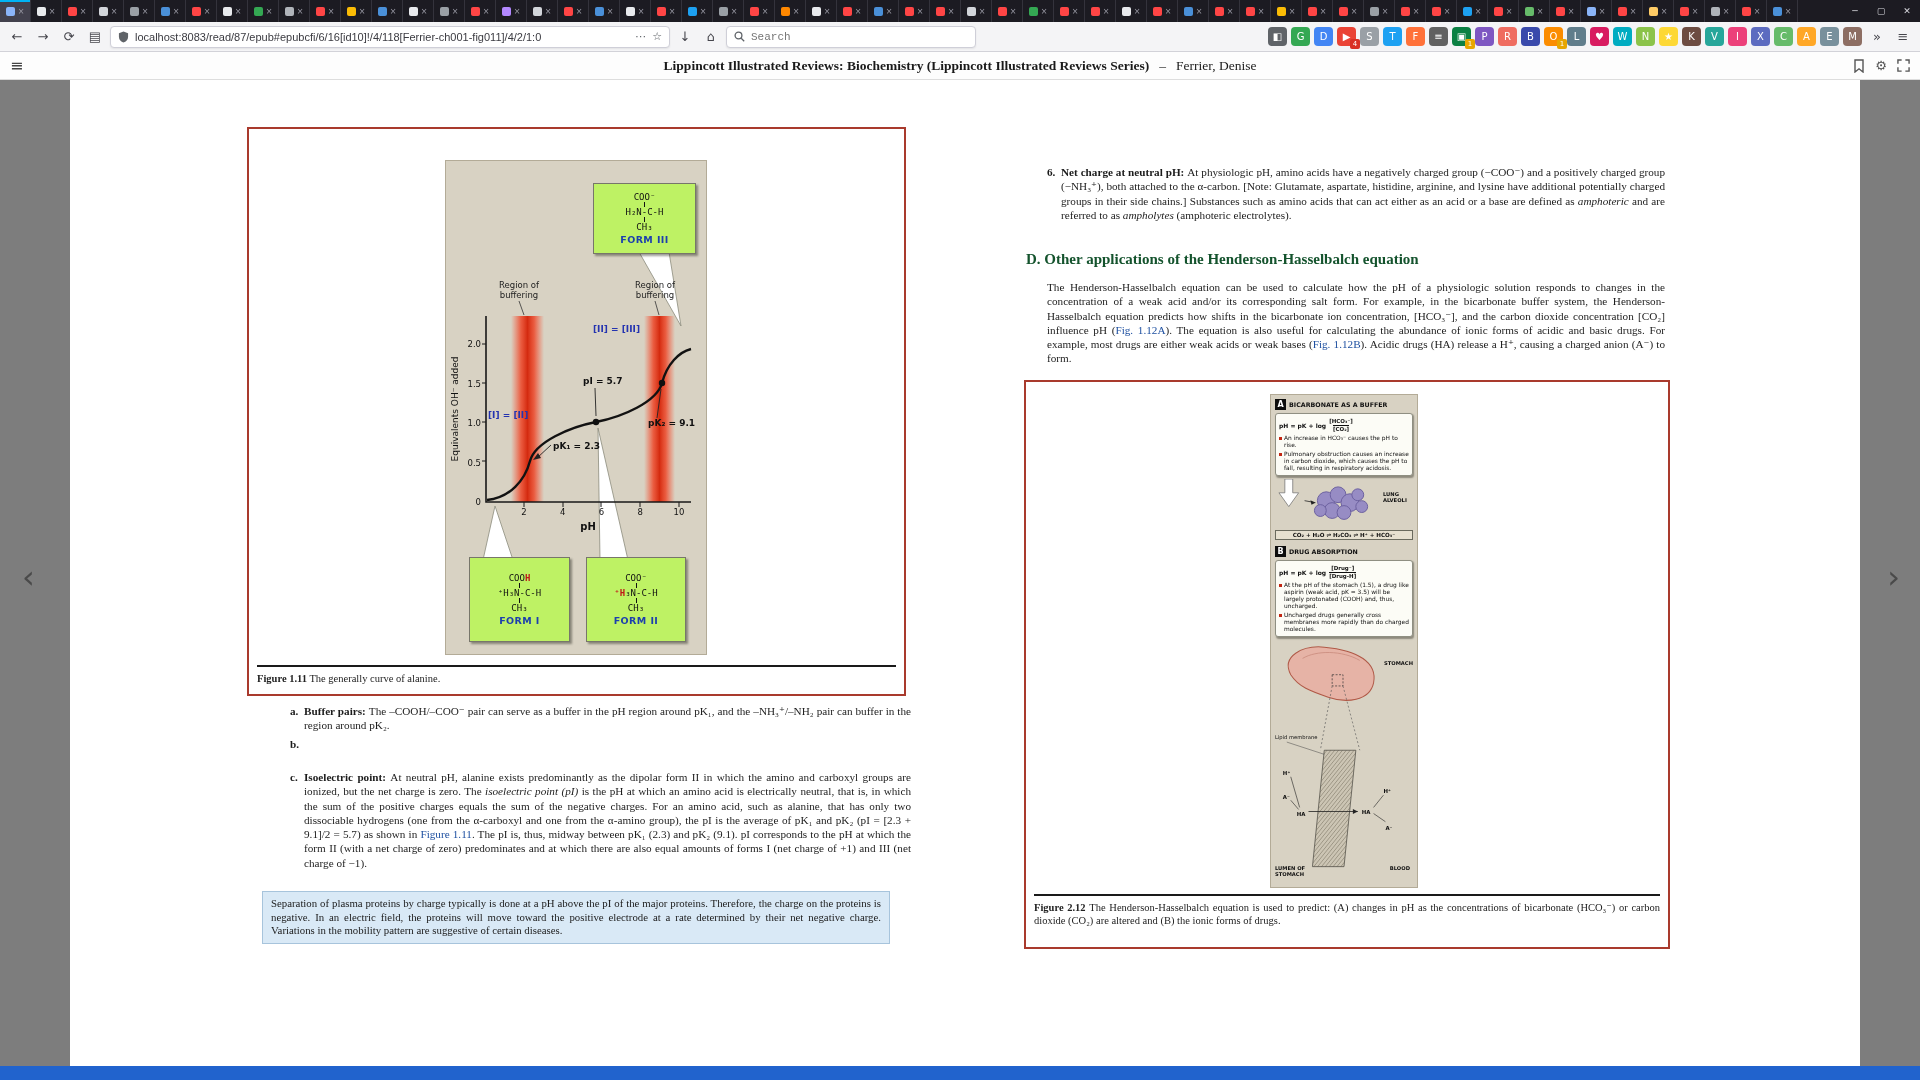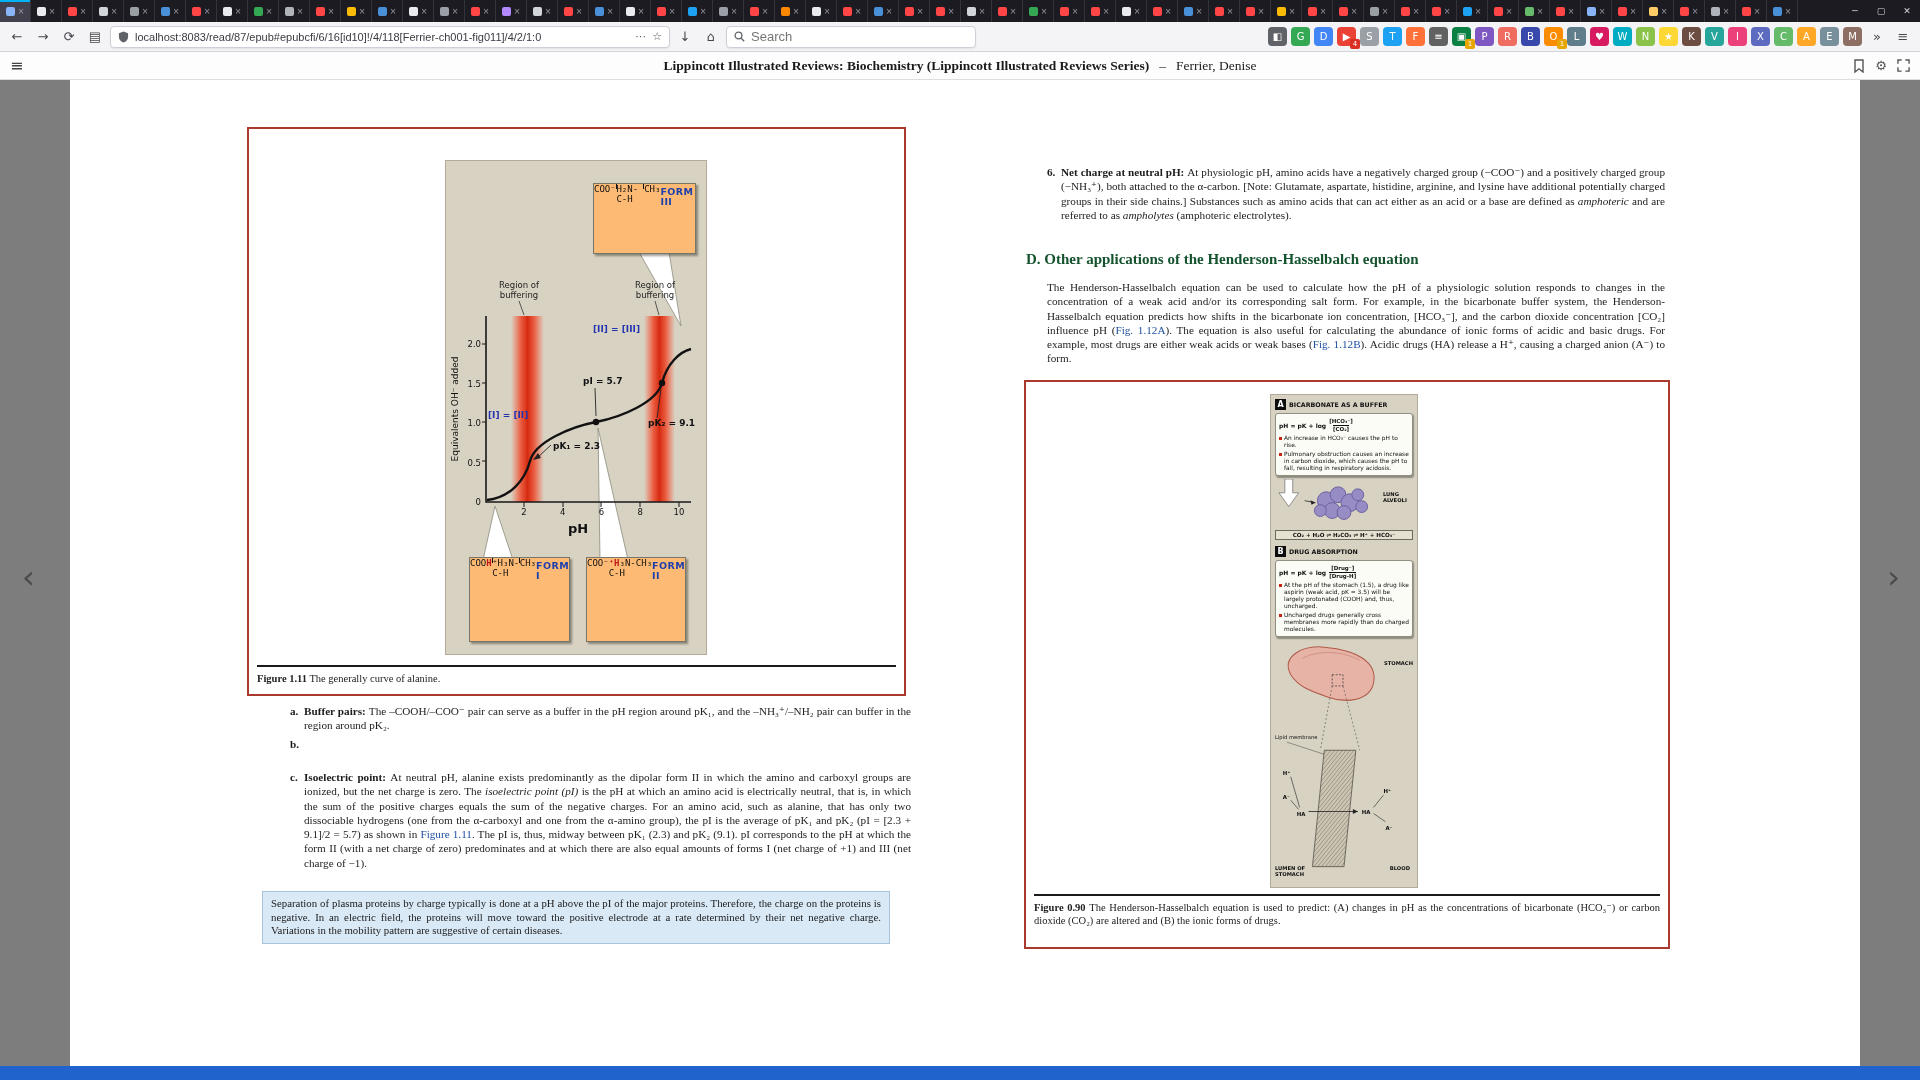--- a/index.html
+++ b/index.html
@@ -22,22 +22,22 @@
   .toolbar { height:30px; background:#f4f4f6; border-bottom:1px solid #d2d2d8;
              display:flex; align-items:center; padding:0 6px; gap:4px; flex:0 0 auto; }
   .nav-btn { width:22px; height:22px; display:flex; align-items:center; justify-content:center;
              color:#45454c; font-size:13px; border-radius:3px; font-family:"DejaVu Sans",sans-serif; }
   .pill { height:22px; background:#fff; border:1px solid #cfcfd8; border-radius:4px;
           display:flex; align-items:center; padding:0 7px; gap:6px; box-shadow:0 1px 2px rgba(0,0,0,.07); }
   .urlbar { flex:0 0 560px; }
   .url-text { flex:1; font-size:11px; color:#3a3a40; white-space:nowrap; overflow:hidden; }
   .pill-glyph { color:#5f6368; font-size:11px; font-family:"DejaVu Sans",sans-serif; }
   .searchbar { flex:0 0 250px; }
-  .searchbar input { border:none; outline:none; flex:1; font-size:13px; color:#333;
-                     font-family:Liberation Sans, sans-serif; background:transparent; }
+  .searchbar input { border:none; outline:none; flex:1; font-size:11px; color:#333;
+                     font-family:Liberation Mono, monospace; background:transparent; }
   .ext-row { margin-left:auto; display:flex; align-items:center; gap:4px; }
   .ext { width:19px; height:19px; border-radius:4px; position:relative; display:flex;
          align-items:center; justify-content:center; }
   .ext-g { color:#fff; font-size:10px; font-family:"DejaVu Sans",sans-serif; line-height:1; }
   .ext-badge { position:absolute; bottom:-3px; right:-4px; min-width:10px; height:10px;
                border-radius:2px; background:#d93025; color:#fff; font-size:7px;
                display:flex; align-items:center; justify-content:center; padding:0 1px;
                font-family:"DejaVu Sans",sans-serif; }
   .ext-badge:empty { display:none; }
 
@@ -79,43 +79,43 @@
   .caption-rule { position:absolute; left:8px; right:8px; height:2px; background:#1a1a1a; }
   .caption { position:absolute; left:8px; right:8px; font-family:"Liberation Serif","DejaVu Serif",serif;
              font-size:10.5px; line-height:13px; color:#222; text-align:left; }
   .fig12-box .caption { text-align:justify; }
 
   
   .fig11-art { position:absolute; left:196px; top:31px; width:262px; height:495px; }
   .fig11-art svg.plot { position:absolute; inset:0; }
   svg text.f11-blue { font:bold 9px "DejaVu Sans",sans-serif; fill:#2433b0; }
   svg text.f11-black { font:bold 9px "DejaVu Sans",sans-serif; fill:#111; }
-  .formbox { position:absolute; background:#fdba74; border:1px solid #77766a;
-             box-shadow:1.5px 2px 2px rgba(40,40,30,.45); display:flex; flex-direction:row;
-             justify-content:center;
+  .formbox { position:absolute; background:#bef264; border:1px solid #77766a;
+             box-shadow:1.5px 2px 2px rgba(40,40,30,.45); display:flex; flex-direction:column;
+             align-items:center; justify-content:center;
              font-family:"DejaVu Sans Mono",monospace; font-size:9px; line-height:10px; color:#111; }
   .f11-form3 { left:148px; top:23px; width:103px; height:71px; }
   .f11-form1 { left:24px;  top:397px; width:101px; height:85px; }
   .f11-form2 { left:141px; top:397px; width:100px; height:85px; }
   .bond { width:1px; height:5px; background:#111; }
   .form-label { margin-top:3px; font-family:"DejaVu Sans",sans-serif; font-weight:bold;
                 font-size:9.5px; color:#1c3fae; letter-spacing:.4px; }
   .redchar { color:#c01818; font-weight:bold; }
   .region-label { position:absolute; width:80px; text-align:center; font-family:"DejaVu Sans",sans-serif;
                   font-size:8.5px; line-height:10px; color:#222; }
   .f11-region-l { left:34px; top:120px; } .f11-region-r { left:170px; top:120px; }
   .f11-yticks { position:absolute; left:16px; top:179px; height:168px; width:20px; display:flex;
                 flex-direction:column; justify-content:space-between; align-items:flex-end;
                 font-family:"DejaVu Sans",sans-serif; font-size:8.5px; color:#111; }
   .f11-xticks { position:absolute; left:71px; top:347px; width:171px; display:flex;
                 justify-content:space-between; font-family:"DejaVu Sans",sans-serif;
                 font-size:8.5px; color:#111; }
   .f11-xticks span { width:16px; text-align:center; }
-  .f11-xlabel { position:absolute; left:123px; top:361px; width:40px; text-align:left;
-                font-family:"DejaVu Sans",sans-serif; font-weight:bold; font-size:13px; color:#111; }
+  .f11-xlabel { position:absolute; left:123px; top:361px; width:40px; text-align:center;
+                font-family:"DejaVu Sans",sans-serif; font-weight:bold; font-size:10px; color:#111; }
   .f11-ylabel { position:absolute; left:-65px; top:244px; width:150px; text-align:center;
                 transform:rotate(-90deg); font-family:"DejaVu Sans",sans-serif; font-size:9px; color:#111; }
 
   
   .fig12-art { position:absolute; left:244px; top:12px; width:148px; height:494px;
                background:#d8d2c3; border:1px solid #b3ab97; display:flex; flex-direction:column;
                font-family:"DejaVu Sans",sans-serif; color:#101010; }
   .p-head { display:flex; align-items:center; gap:3px; margin:4px 4px 2px; }
   .p-tag { width:11px; height:11px; background:#0d0d0d; color:#fff; font:bold 8px/11px "DejaVu Sans",sans-serif;
            text-align:center; flex:0 0 auto; }
@@ -761,21 +761,21 @@
               <text class="ion" x="114" y="186">A⁻</text>
             </svg>
             <span class="s-label stomach-label">STOMACH</span>
             <span class="s-label lipid-label">Lipid membrane</span>
             <span class="s-label lumen-label">LUMEN OF STOMACH</span>
             <span class="s-label blood-label">BLOOD</span>
           </div>
         </div>
 
         <div class="caption-rule" style="top:512px;"></div>
-        <div class="caption" style="top:519px;"><span class="seg-b">Figure 0.90 </span><span>The Henderson-Hasselbalch equation is used to predict: (A) changes in pH as the concentrations of bicarbonate (HCO₃⁻) or carbon dioxide (CO₂) are altered and (B) the ionic forms of drugs.</span></div>
+        <div class="caption" style="top:519px;"><span class="seg-b">Figure 2.12 </span><span>The Henderson-Hasselbalch equation is used to predict: (A) changes in pH as the concentrations of bicarbonate (HCO₃⁻) or carbon dioxide (CO₂) are altered and (B) the ionic forms of drugs.</span></div>
       </div>
 
     </div>
 
     <span class="chevron prev">‹</span>
     <span class="chevron next">›</span>
   </div>
 
   <div class="taskbar"></div>
 </div>

